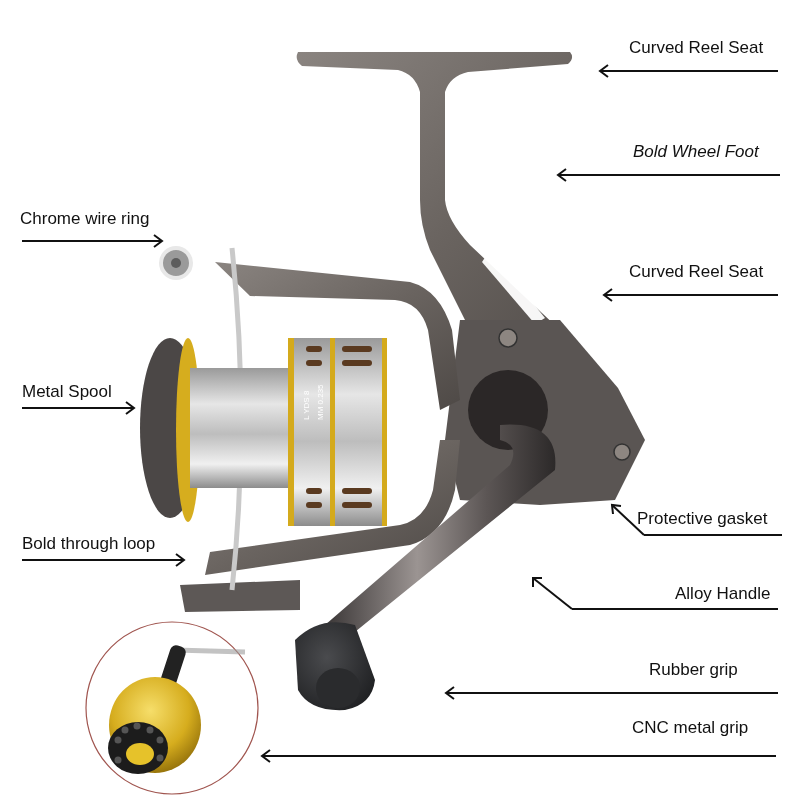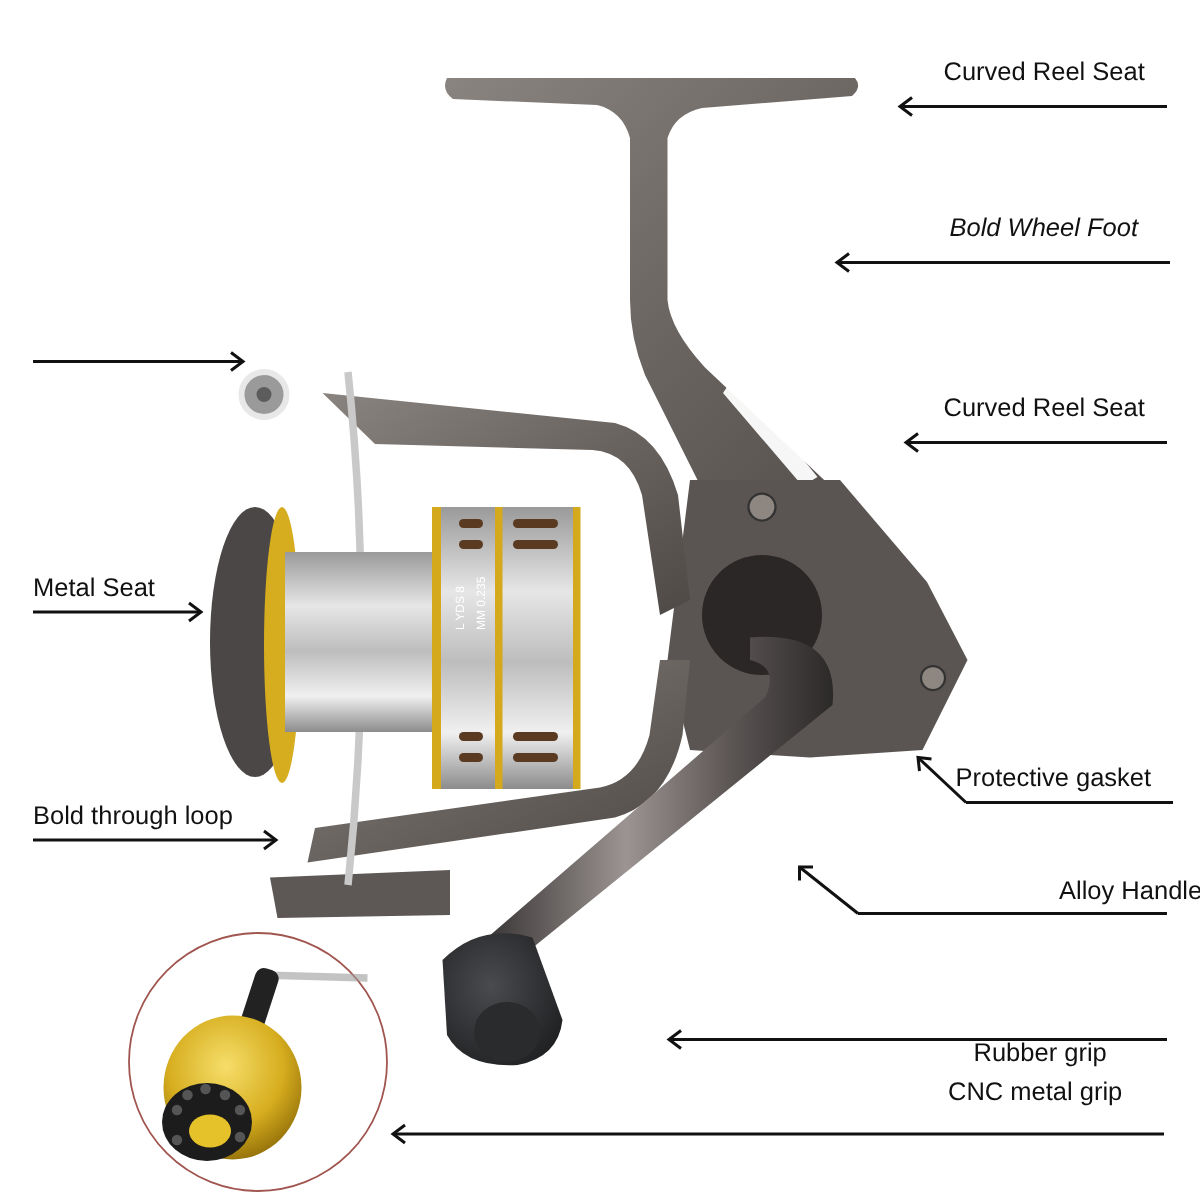--- a/index.html
+++ b/index.html
@@ -141,22 +141,23 @@
         <path d="M454 687 L446 693 L454 699"></path>
 
       <line x1="776" y1="756" x2="262" y2="756"></line>
         <path d="M270 750 L262 756 L270 762"></path>
     </g>
   </svg>
 
   <div class="label" style="left:629px; top:38px;">Curved Reel Seat</div>
   <div class="label" style="left:633px; top:142px;font-style:italic;">Bold Wheel Foot</div>
   <div class="label" style="left:629px; top:262px;">Curved Reel Seat</div>
-  <div class="label" style="left:22px; top:382px;">Metal Seat</div>
+  <div class="label" style="left:20px; top:209px;">Chrome wire ring</div>
+  <div class="label" style="left:22px; top:382px;">Metal Spool</div>
   <div class="label" style="left:637px; top:509px;">Protective gasket</div>
   <div class="label" style="left:22px; top:534px;">Bold through loop</div>
-  <div class="label" style="left:706px; top:584px;">Alloy Handle</div>
-  <div class="label" style="left:649px; top:660px;margin-top:32px;">Rubber grip</div>
+  <div class="label" style="left:675px; top:584px;">Alloy Handle</div>
+  <div class="label" style="left:649px; top:660px;">Rubber grip</div>
   <div class="label" style="left:632px; top:718px;">CNC metal grip</div>
 
   <div style="position:absolute; left:302px; top:420px; font-size:8px; color:#ffffff; transform:rotate(-90deg); transform-origin:left top; font-family:'Liberation Sans', sans-serif;">L   YDS 8</div>
   <div style="position:absolute; left:316px; top:420px; font-size:8px; color:#ffffff; transform:rotate(-90deg); transform-origin:left top; font-family:'Liberation Sans', sans-serif;">MM  0.235</div>
 </div>
 
 </body></html>

